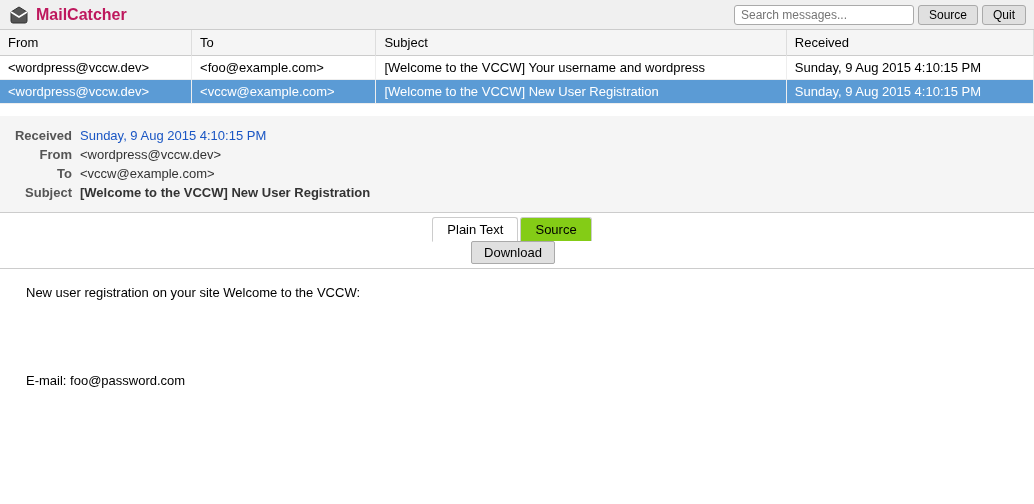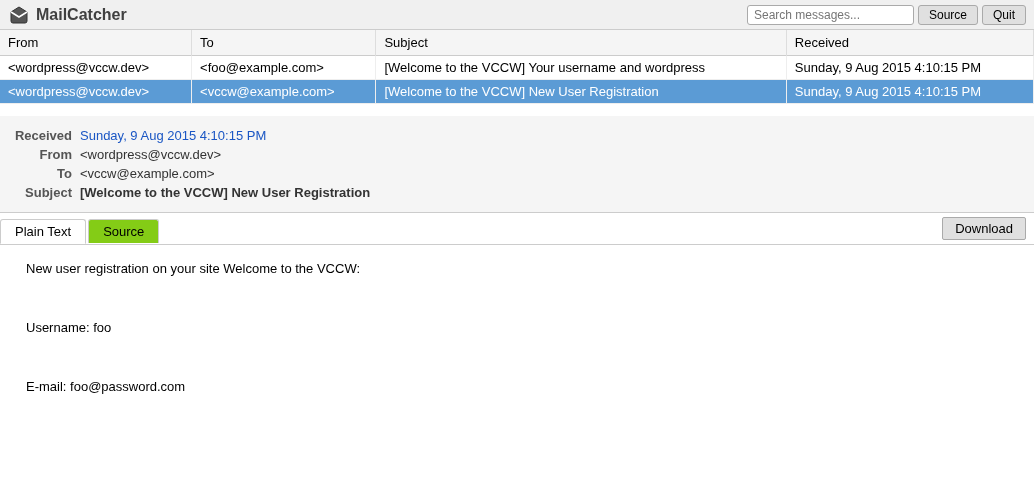--- a/index.html
+++ b/index.html
@@ -21,36 +21,36 @@
       gap: 6px;
     }
     #header-right {
       display: flex;
       align-items: center;
       gap: 4px;
     }
     .app-title {
       font-size: 16px;
       font-weight: bold;
-      color: #404040;
+      color: #be185d;
     }
     .header-btn {
       background: #e0e0e0;
       border: 1px solid #aaa;
       border-radius: 3px;
       padding: 2px 10px;
       font-size: 12px;
       cursor: pointer;
     }
     #search-input {
       border: 1px solid #aaa;
       border-radius: 3px;
       padding: 2px 6px;
       font-size: 12px;
-      width: 167px;
+      width: 180px;
       color: #999;
     }
 
     
     #message-table {
       width: 100%;
       border-collapse: collapse;
       border-bottom: 1px solid #ccc;
     }
     #message-table thead tr {
@@ -102,20 +102,21 @@
     .detail-value.highlight { color: #1a56c4; }
 
     
     #tabs-bar {
       display: flex;
       align-items: center;
       justify-content: space-between;
       border-bottom: 1px solid #ccc;
       background: #fff;
       padding: 4px 8px 0 0;
+      flex-direction: column;
     }
     #tabs-left { display: flex; }
     .tab {
       padding: 4px 14px;
       border: 1px solid #ccc;
       border-bottom: none;
       font-size: 13px;
       cursor: pointer;
       background: #84cc16;
       margin-right: 2px;
@@ -226,16 +227,15 @@
   <div id="tabs-left">
     <div class="tab active">Plain Text</div>
     <div class="tab">Source</div>
   </div>
   <button class="download-btn">Download</button>
 </div>
 
 <div id="email-body">
 <p>New user registration on your site Welcome to the VCCW:</p>
     <p>&nbsp;</p>
-    <p>Username: foo</p>
     <p>&nbsp;</p>
     <p>E-mail: foo@password.com</p>
   </div>
 
 </body></html>

